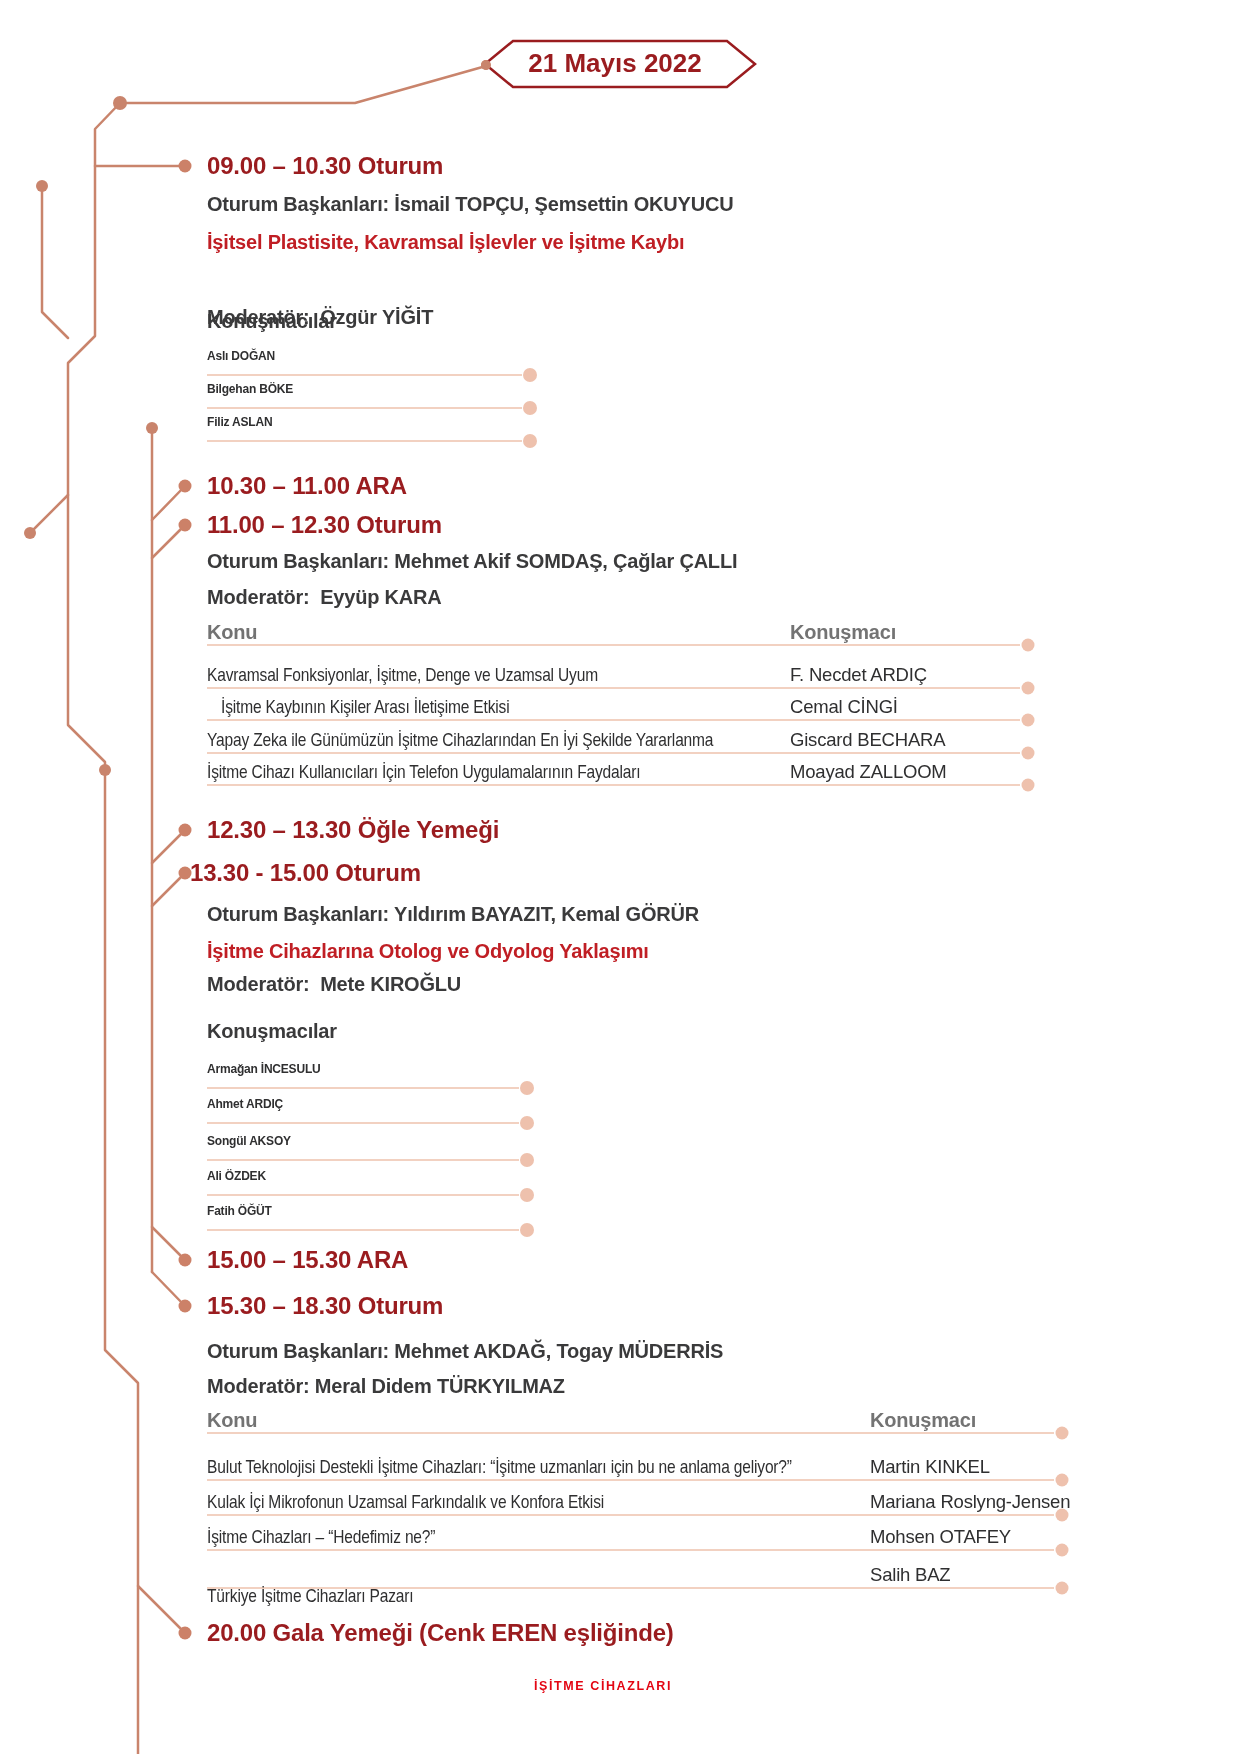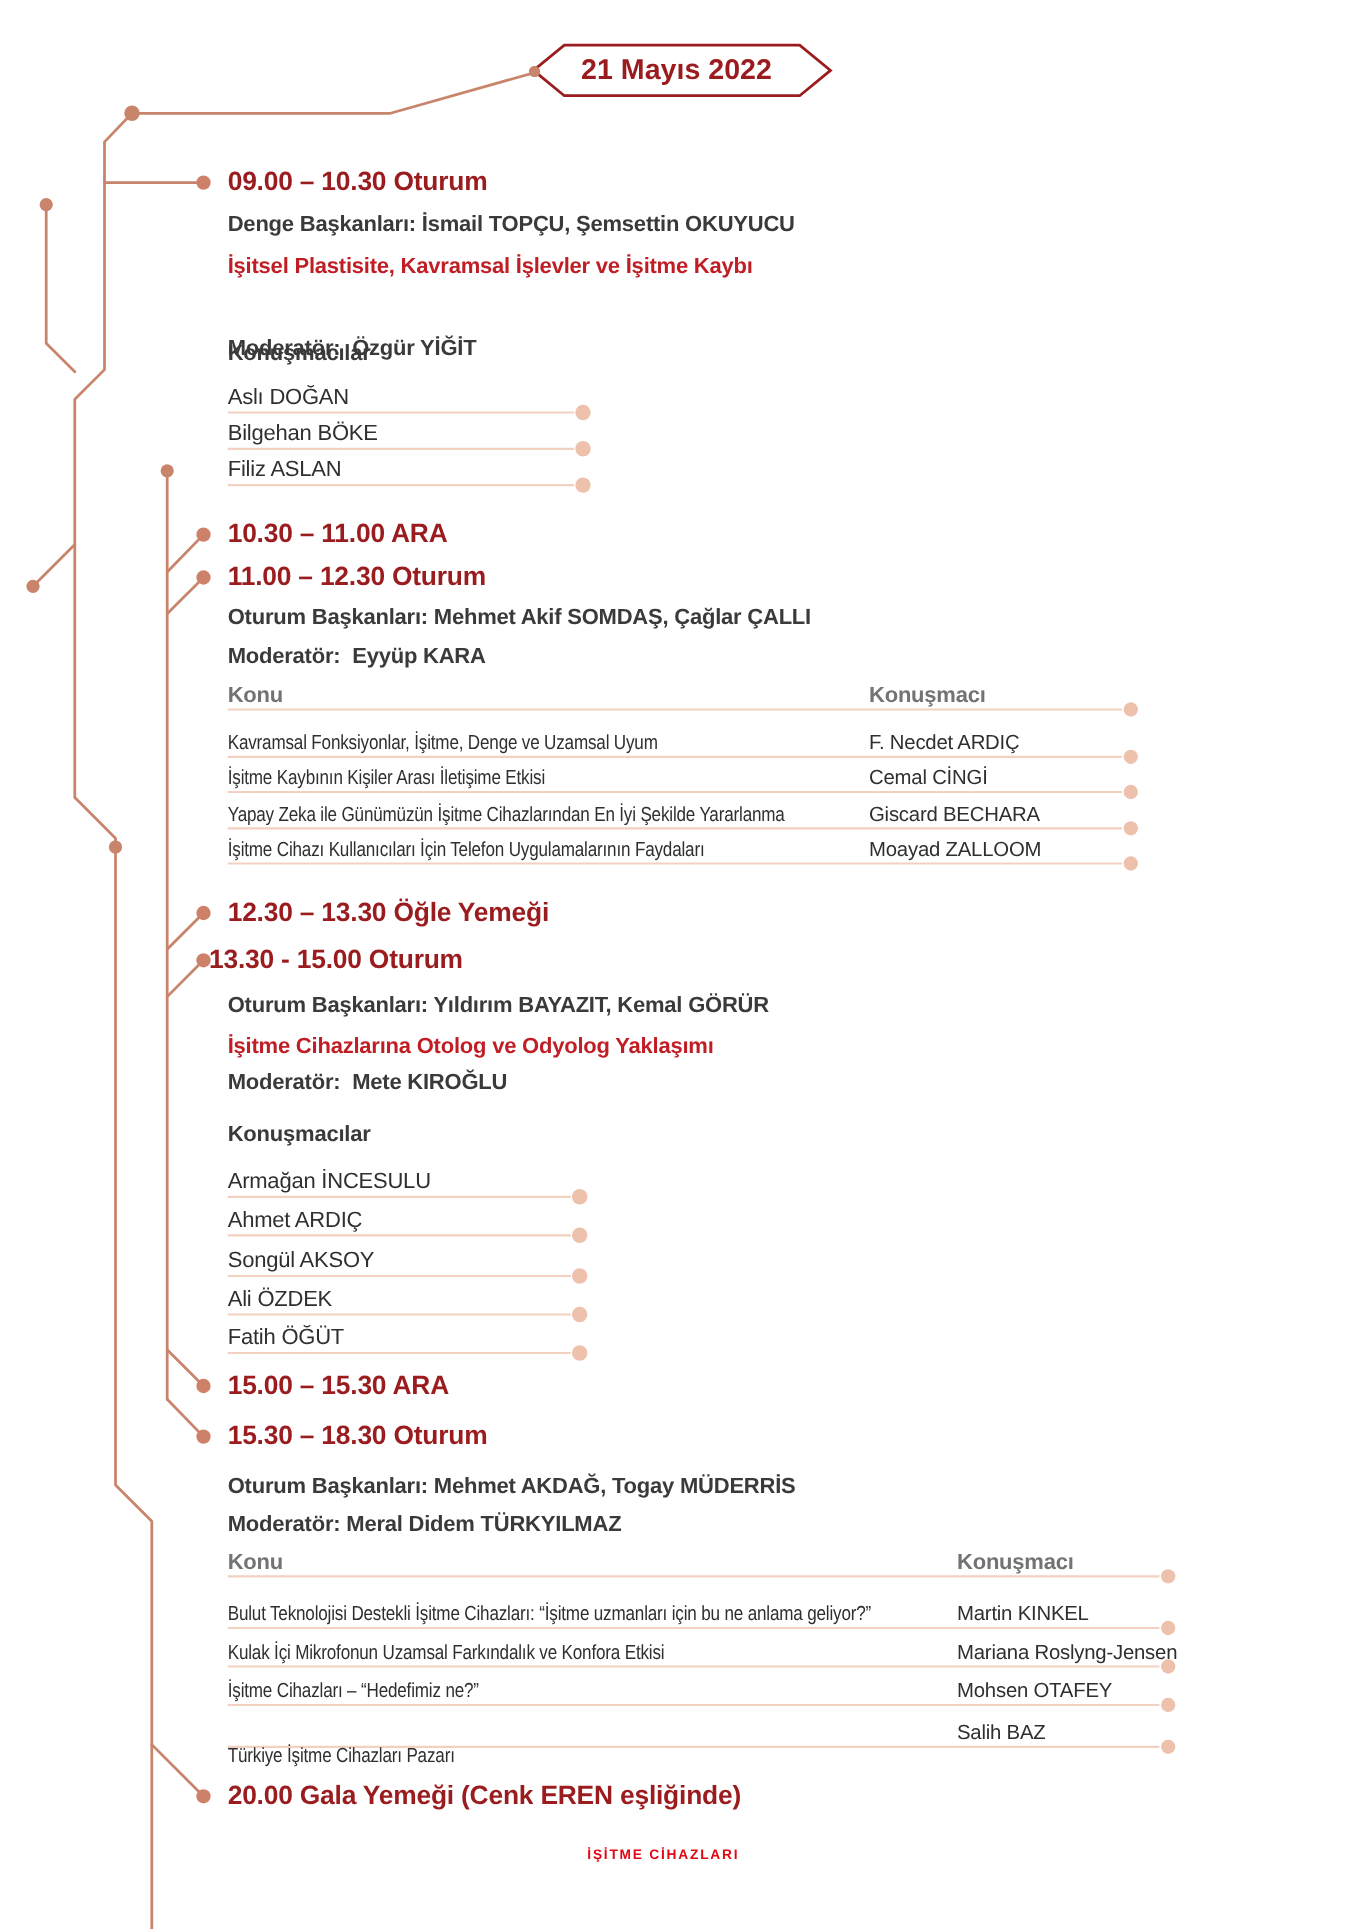--- a/index.html
+++ b/index.html
@@ -4,21 +4,21 @@
 <style>
   html,body{margin:0;padding:0;background:#ffffff;}
   .page{
     position:relative;width:1241px;height:1754px;background:#ffffff;overflow:hidden;
     font-family:"Liberation Sans",sans-serif;color:#3a3a3b;letter-spacing:-0.2px;
   }
   .abs{position:absolute;white-space:pre;line-height:1.15;}
   .time{font-size:24px;font-weight:bold;color:#9a1c1f;}
   .b20{font-size:20px;font-weight:bold;color:#3a3a3b;}
   .topic{font-size:20px;font-weight:bold;color:#c01e24;}
-  .name{font-size:20px;font-weight:normal;color:#2f2f30;}
+  .name{font-size:12px;font-weight:bold;color:#2f2f30;}
   .th{font-size:20px;font-weight:bold;color:#737373;}
   .cell{font-size:18.5px;color:#2f2f30;}
   .konu{display:inline-block;transform:scaleX(0.84);transform-origin:0 50%;}
   .badge-text{font-size:26px;font-weight:bold;color:#9a1c1f;text-align:center;letter-spacing:0;}
   .deco{position:absolute;left:0;top:0;z-index:0;}
   .content{position:relative;z-index:1;}
   .logo-wrap{position:absolute;left:480px;top:1676px;width:220px;z-index:1;}
   .logo-row{display:flex;align-items:center;justify-content:center;gap:4px;}
   .logo-word{font-size:37px;font-weight:bold;color:#e30613;letter-spacing:-1px;line-height:1;}
   .logo-tag{font-size:12.5px;font-weight:bold;color:#e30613;letter-spacing:1.6px;text-align:center;margin-top:3px;padding-left:26px;}
@@ -121,38 +121,38 @@
 
     <polygon points="485,64 513,41 727,41 755,64 727,87 513,87" fill="#ffffff" stroke="#9a1c1f" stroke-width="2.5"></polygon>
     <circle cx="486" cy="65" r="5" fill="#c9846c"></circle>
   </svg>
 
   <div class="content">
 
     <div class="abs badge-text" style="left:490px;top:49px;width:250px;">21 Mayıs 2022</div>
 
     <div class="abs time" style="left:207px;top:152px;">09.00 – 10.30 Oturum</div>
-    <div class="abs b20" style="left:207px;top:193px;">Denge Başkanları: İsmail TOPÇU, Şemsettin OKUYUCU</div>
+    <div class="abs b20" style="left:207px;top:193px;">Oturum Başkanları: İsmail TOPÇU, Şemsettin OKUYUCU</div>
     <div class="abs topic" style="left:207px;top:231px;">İşitsel Plastisite, Kavramsal İşlevler ve İşitme Kaybı</div>
     <div class="abs b20" style="left:207px;top:270px;margin-top:36px;">Moderatör:  Özgür YİĞİT</div>
     <div class="abs b20" style="left:207px;top:310px;">Konuşmacılar</div>
     <div class="abs name" style="left:207px;top:350px;">Aslı DOĞAN</div>
     <div class="abs name" style="left:207px;top:383px;">Bilgehan BÖKE</div>
     <div class="abs name" style="left:207px;top:416px;">Filiz ASLAN</div>
 
     <div class="abs time" style="left:207px;top:472px;">10.30 – 11.00 ARA</div>
     <div class="abs time" style="left:207px;top:511px;">11.00 – 12.30 Oturum</div>
     <div class="abs b20" style="left:207px;top:550px;">Oturum Başkanları: Mehmet Akif SOMDAŞ, Çağlar ÇALLI</div>
     <div class="abs b20" style="left:207px;top:586px;">Moderatör:  Eyyüp KARA</div>
 
     <div class="abs th" style="left:207px;top:621px;">Konu</div>
     <div class="abs th" style="left:790px;top:621px;">Konuşmacı</div>
     <div class="abs cell" style="left:207px;top:664px;"><span class="konu">Kavramsal Fonksiyonlar, İşitme, Denge ve Uzamsal Uyum</span></div>
     <div class="abs cell" style="left:790px;top:664px;">F. Necdet ARDIÇ</div>
-    <div class="abs cell" style="left:207px;top:696px;"><span class="konu">İşitme Kaybının Kişiler Arası İletişime Etkisi</span></div>
+    <div class="abs cell" style="left:221px;top:696px;"><span class="konu">İşitme Kaybının Kişiler Arası İletişime Etkisi</span></div>
     <div class="abs cell" style="left:790px;top:696px;">Cemal CİNGİ</div>
     <div class="abs cell" style="left:207px;top:729px;"><span class="konu">Yapay Zeka ile Günümüzün İşitme Cihazlarından En İyi Şekilde Yararlanma</span></div>
     <div class="abs cell" style="left:790px;top:729px;">Giscard BECHARA</div>
     <div class="abs cell" style="left:207px;top:761px;"><span class="konu">İşitme Cihazı Kullanıcıları İçin Telefon Uygulamalarının Faydaları</span></div>
     <div class="abs cell" style="left:790px;top:761px;">Moayad ZALLOOM</div>
 
     <div class="abs time" style="left:207px;top:816px;">12.30 – 13.30 Öğle Yemeği</div>
     <div class="abs time" style="left:190px;top:859px;">13.30 - 15.00 Oturum</div>
     <div class="abs b20" style="left:207px;top:903px;">Oturum Başkanları: Yıldırım BAYAZIT, Kemal GÖRÜR</div>
     <div class="abs topic" style="left:207px;top:940px;">İşitme Cihazlarına Otolog ve Odyolog Yaklaşımı</div>

